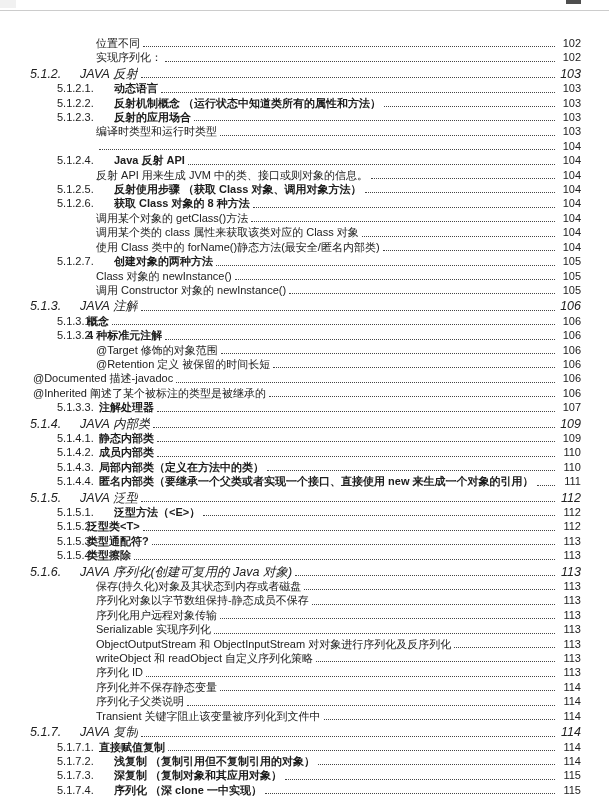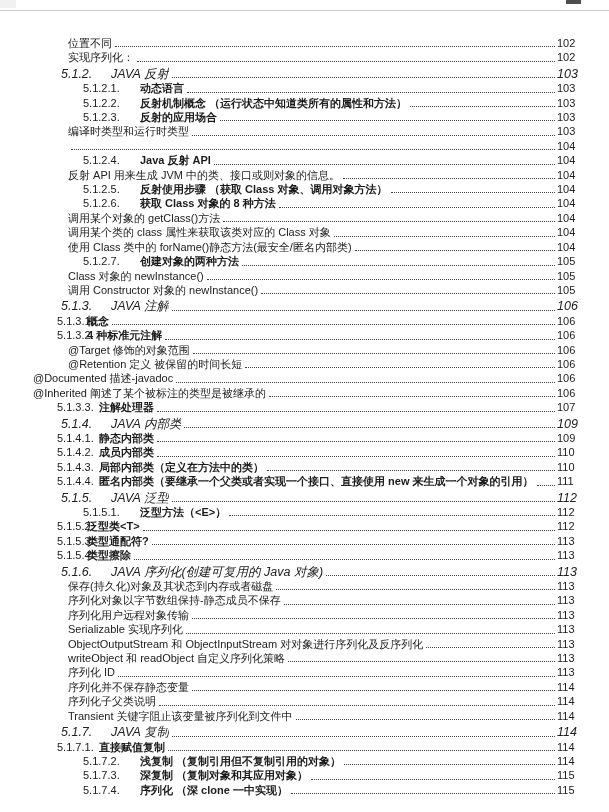--- a/index.html
+++ b/index.html
@@ -55,37 +55,38 @@
   .row .title { flex: 0 1 auto; overflow: hidden; }
   .row .leader {
     flex: 1 1 8px;
     min-width: 8px;
     border-bottom: 1.4px dotted #454545;
     margin: 0 2px 3px 3px;
   }
   .row .pg {
     flex: 0 0 auto;
     min-width: 24px;
+    text-align: right;
   }
 
   .row.heading {
     font-style: italic;
     font-size: 12.5px;
     margin-top: 2px;
-    padding-left: 61px;
+    padding-left: 30px;
   }
   .row.heading .num { width: 50px; }
 
   .row.sub { padding-left: 57px; }
   .row.sub .title { font-weight: bold; color: #1c1c1c; text-align: right; }
   .row.sub.gap-sm .num { width: 30px; }
   .row.sub.gap-md .num { width: 42px; }
-  .row.sub.gap-lg .num { width: 57px; margin-left: 26px; }
-
-  .row.plain { padding-left: 68px; }
+  .row.sub.gap-lg .num { width: 57px; }
+
+  .row.plain { padding-left: 96px; }
   .row.plain.outdent { padding-left: 33px; }
 
   .watermark {
     position: absolute;
     right: 15px;
     top: 774px;
     font-size: 14px;
     letter-spacing: 1px;
     color: #bdbdbd;
     opacity: 0.92;

